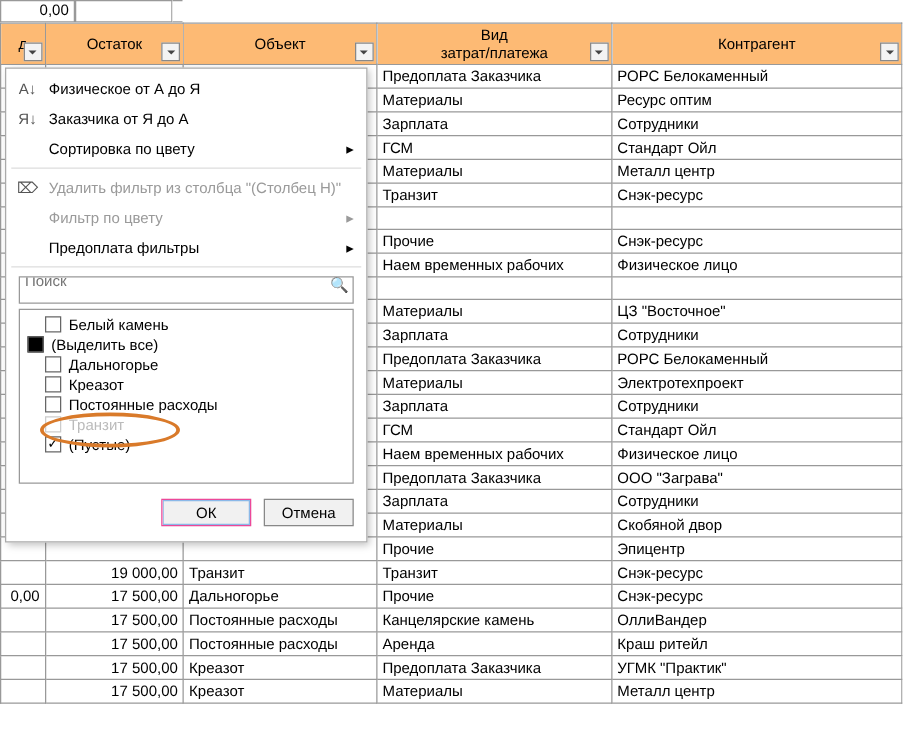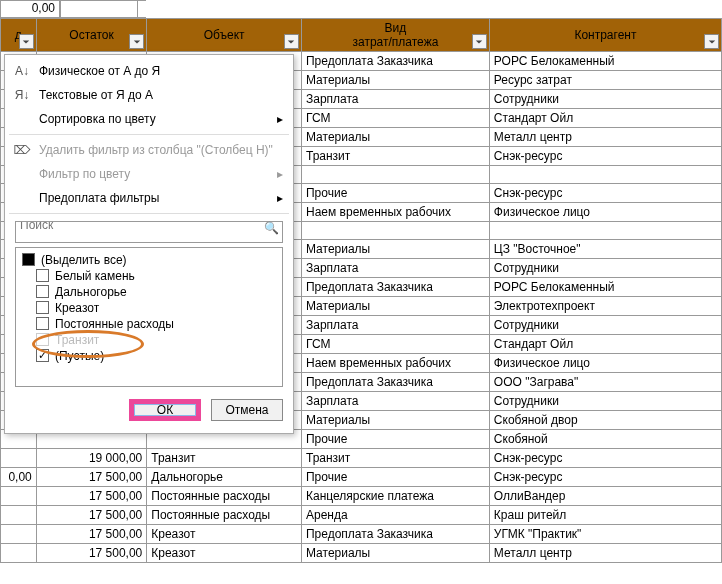--- a/index.html
+++ b/index.html
@@ -23,21 +23,21 @@
     padding: 2px 4px;
     height: 18px;
     white-space: nowrap;
     overflow: hidden;
     background: #fff;
   }
   .grid th {
     font-weight: normal;
     text-align: center;
     position: relative;
-    background: #a16207;
+    background: #fdba74;
   }
   .hdr-tall { height: 38px; vertical-align: middle; }
   .drop-btn {
     position: absolute;
     right: 2px;
     bottom: 2px;
     width: 15px;
     height: 15px;
     border: 1px solid #888;
     background: #f3f3f3;
@@ -136,21 +136,21 @@
     padding: 6px 10px 8px 10px;
   }
   .btn {
     min-width: 72px;
     height: 22px;
     border: 1px solid #888;
     background:#f1f1f1;
     font-size:12px;
     display:flex;align-items:center;justify-content:center;
   }
-  .btn.primary { border:5px solid #ec4899; box-shadow: inset 0 0 0 1px #8bb9e8; }
+  .btn.primary { border:1px solid #ec4899; box-shadow: inset 0 0 0 1px #8bb9e8; }
   .highlight-oval{
     position:absolute;
     border:3px solid #d97a2a;
     border-radius:50%;
     width:112px;height:28px;
     left:32px; top:330px;
     pointer-events:none;
   }
   .num { text-align:right; padding-right:6px;}
   .partial-top-cell{
@@ -220,21 +220,21 @@
         <td class="col-amount"></td>
         <td class="col-obj"></td>
         <td class="col-type">Предоплата Заказчика</td>
         <td class="col-contr">РОРС Белокаменный</td>
       </tr>
       <tr>
         <td class="col-d"></td>
         <td class="col-amount"></td>
         <td class="col-obj"></td>
         <td class="col-type">Материалы</td>
-        <td class="col-contr">Ресурс затрат</td>
+        <td class="col-contr">Ресурс оптим</td>
       </tr>
       <tr>
         <td class="col-d"></td>
         <td class="col-amount"></td>
         <td class="col-obj"></td>
         <td class="col-type">Зарплата</td>
         <td class="col-contr">Сотрудники</td>
       </tr>
       <tr>
         <td class="col-d"></td>
@@ -353,21 +353,21 @@
         <td class="col-amount"></td>
         <td class="col-obj"></td>
         <td class="col-type">Материалы</td>
         <td class="col-contr">Скобяной двор</td>
       </tr>
       <tr>
         <td class="col-d"></td>
         <td class="col-amount"></td>
         <td class="col-obj"></td>
         <td class="col-type">Прочие</td>
-        <td class="col-contr">Скобяной</td>
+        <td class="col-contr">Эпицентр</td>
       </tr>
     </tbody>
   <tbody id="bottom-body">
       <tr>
         <td class="col-d num"></td>
         <td class="col-amount num">19 000,00</td>
         <td class="col-obj">Транзит</td>
         <td class="col-type">Транзит</td>
         <td class="col-contr">Снэк-ресурс</td>
       </tr>
@@ -375,21 +375,21 @@
         <td class="col-d num">0,00</td>
         <td class="col-amount num">17 500,00</td>
         <td class="col-obj">Дальногорье</td>
         <td class="col-type">Прочие</td>
         <td class="col-contr">Снэк-ресурс</td>
       </tr>
       <tr>
         <td class="col-d num"></td>
         <td class="col-amount num">17 500,00</td>
         <td class="col-obj">Постоянные расходы</td>
-        <td class="col-type">Канцелярские платежа</td>
+        <td class="col-type">Канцелярские камень</td>
         <td class="col-contr">ОллиВандер</td>
       </tr>
       <tr>
         <td class="col-d num"></td>
         <td class="col-amount num">17 500,00</td>
         <td class="col-obj">Постоянные расходы</td>
         <td class="col-type">Аренда</td>
         <td class="col-contr">Краш ритейл</td>
       </tr>
       <tr>
@@ -409,21 +409,21 @@
     </tbody>
 </table>
 
 <div class="filter-menu">
   <div class="menu-item">
     <span class="menu-icon">А↓</span>
     <span>Физическое от А до Я</span>
   </div>
   <div class="menu-item">
     <span class="menu-icon">Я↓</span>
-    <span>Текстовые от Я до А</span>
+    <span>Заказчика от Я до А</span>
   </div>
   <div class="menu-item">
     <span class="menu-icon"></span>
     <span>Сортировка по цвету</span>
     <span class="menu-arrow">▸</span>
   </div>
   <div class="menu-sep"></div>
   <div class="menu-item disabled">
     <span class="menu-icon">⌦</span>
     <span>Удалить фильтр из столбца "(Столбец H)"</span>
@@ -437,30 +437,30 @@
     <span class="menu-icon"></span>
     <span>Предоплата фильтры</span>
     <span class="menu-arrow">▸</span>
   </div>
   <div class="menu-sep"></div>
   <div class="search-box">
     <input type="text" placeholder="Поиск" style="">
     <span class="mag">🔍</span>
   </div>
   <div class="check-list">
+    <div class="check-item indent">
+      <span class="check-box"></span>
+      <span>Белый камень</span>
+    </div>
     <div class="check-item">
       <span class="check-box filled"></span>
       <span>(Выделить все)</span>
     </div>
     <div class="check-item indent">
       <span class="check-box"></span>
-      <span>Белый камень</span>
-    </div>
-    <div class="check-item indent">
-      <span class="check-box"></span>
       <span>Дальногорье</span>
     </div>
     <div class="check-item indent">
       <span class="check-box"></span>
       <span>Креазот</span>
     </div>
     <div class="check-item indent">
       <span class="check-box"></span>
       <span>Постоянные расходы</span>
     </div>

